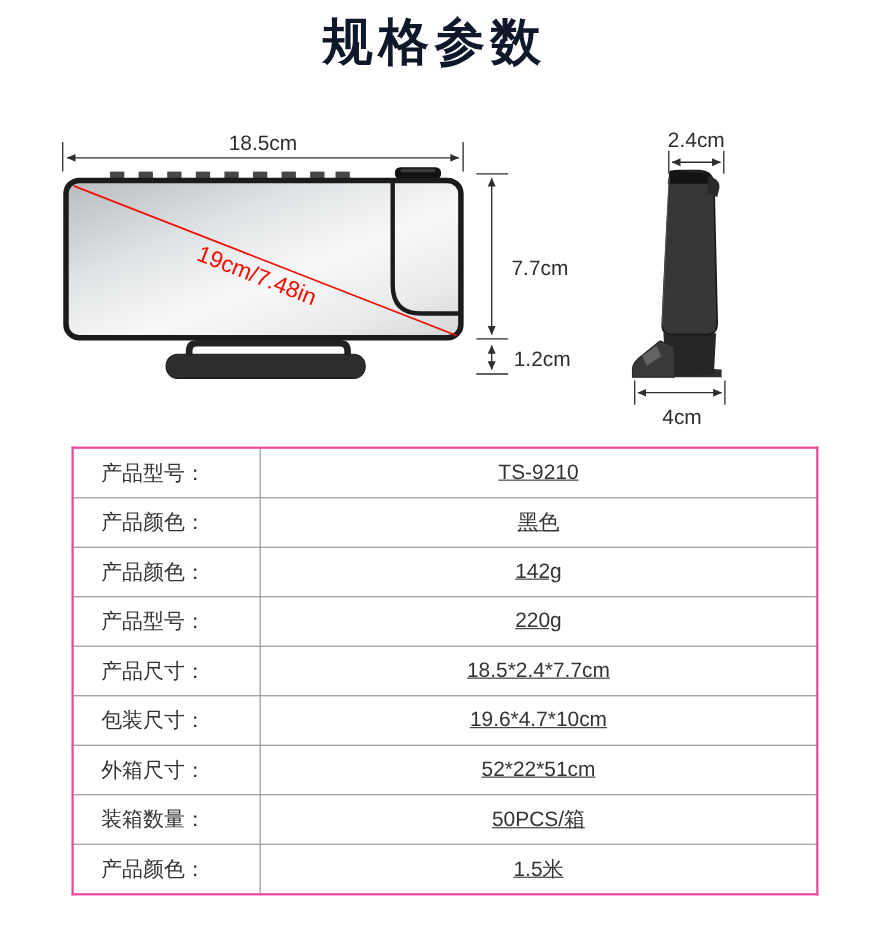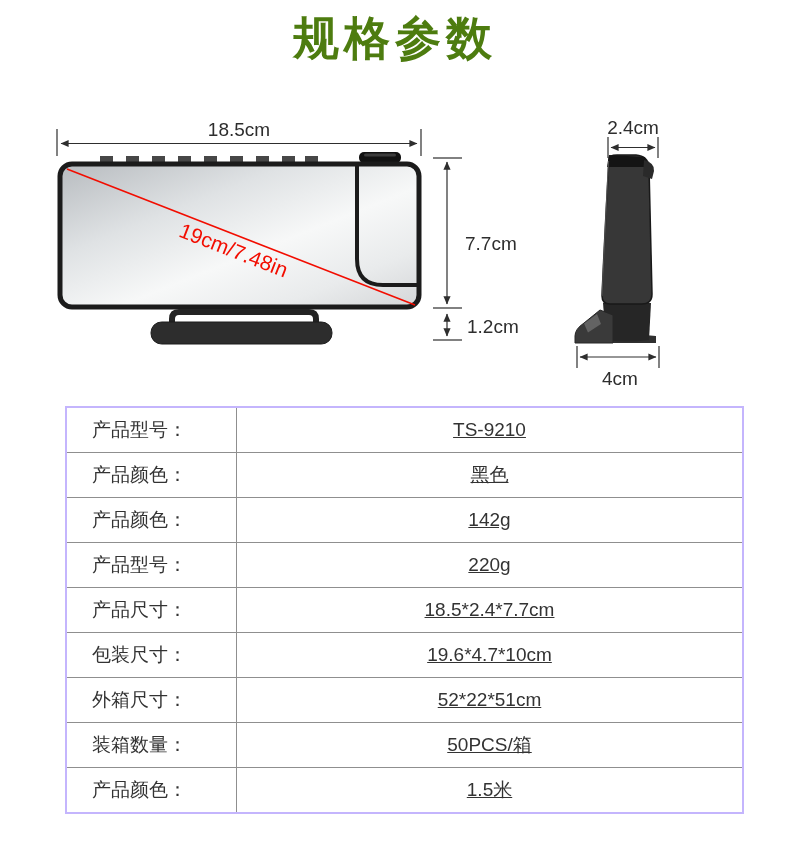--- a/index.html
+++ b/index.html
@@ -1,28 +1,28 @@
 <!DOCTYPE html>
 <html><head>
 <meta charset="utf-8">
 <style>
   html,body{margin:0;padding:0;background:#fff;}
   body{font-family:"Liberation Sans","DejaVu Sans",sans-serif;}
   .page{position:relative;width:790px;height:860px;background:#fff;overflow:hidden;}
   .title{position:absolute;top:8px;left:0;width:790px;text-align:center;
-         font-size:46px;font-weight:800;color:#4d7c0f;letter-spacing:5px;margin:0;}
+         font-size:46px;font-weight:800;color:#0f172a;letter-spacing:5px;margin:0;}
   .figures{position:absolute;top:100px;left:0;}
   svg text{font-family:"Liberation Sans","DejaVu Sans",sans-serif;}
   .dim-label{font-size:19px;fill:#2e2e2e;}
   .diag-label{font-size:21px;fill:#f20d00;}
   table.spec{position:absolute;left:65px;top:406px;width:679px;
              border-collapse:collapse;table-layout:fixed;}
   table.spec td{border:1px solid #8f8f8f;height:42px;font-size:19px;color:#333;
                 background:#fff;vertical-align:middle;}
-  table.spec{border:2px solid #c4b5fd;}
+  table.spec{border:2px solid #ec4899;}
   td.spec-label{width:143px;padding-left:25px;text-align:left;}
   td.spec-value{text-align:center;text-decoration:underline;}
 </style>
 </head>
 <body>
 
 <div class="page">
 
   <h1 class="title">规格参数</h1>
 

